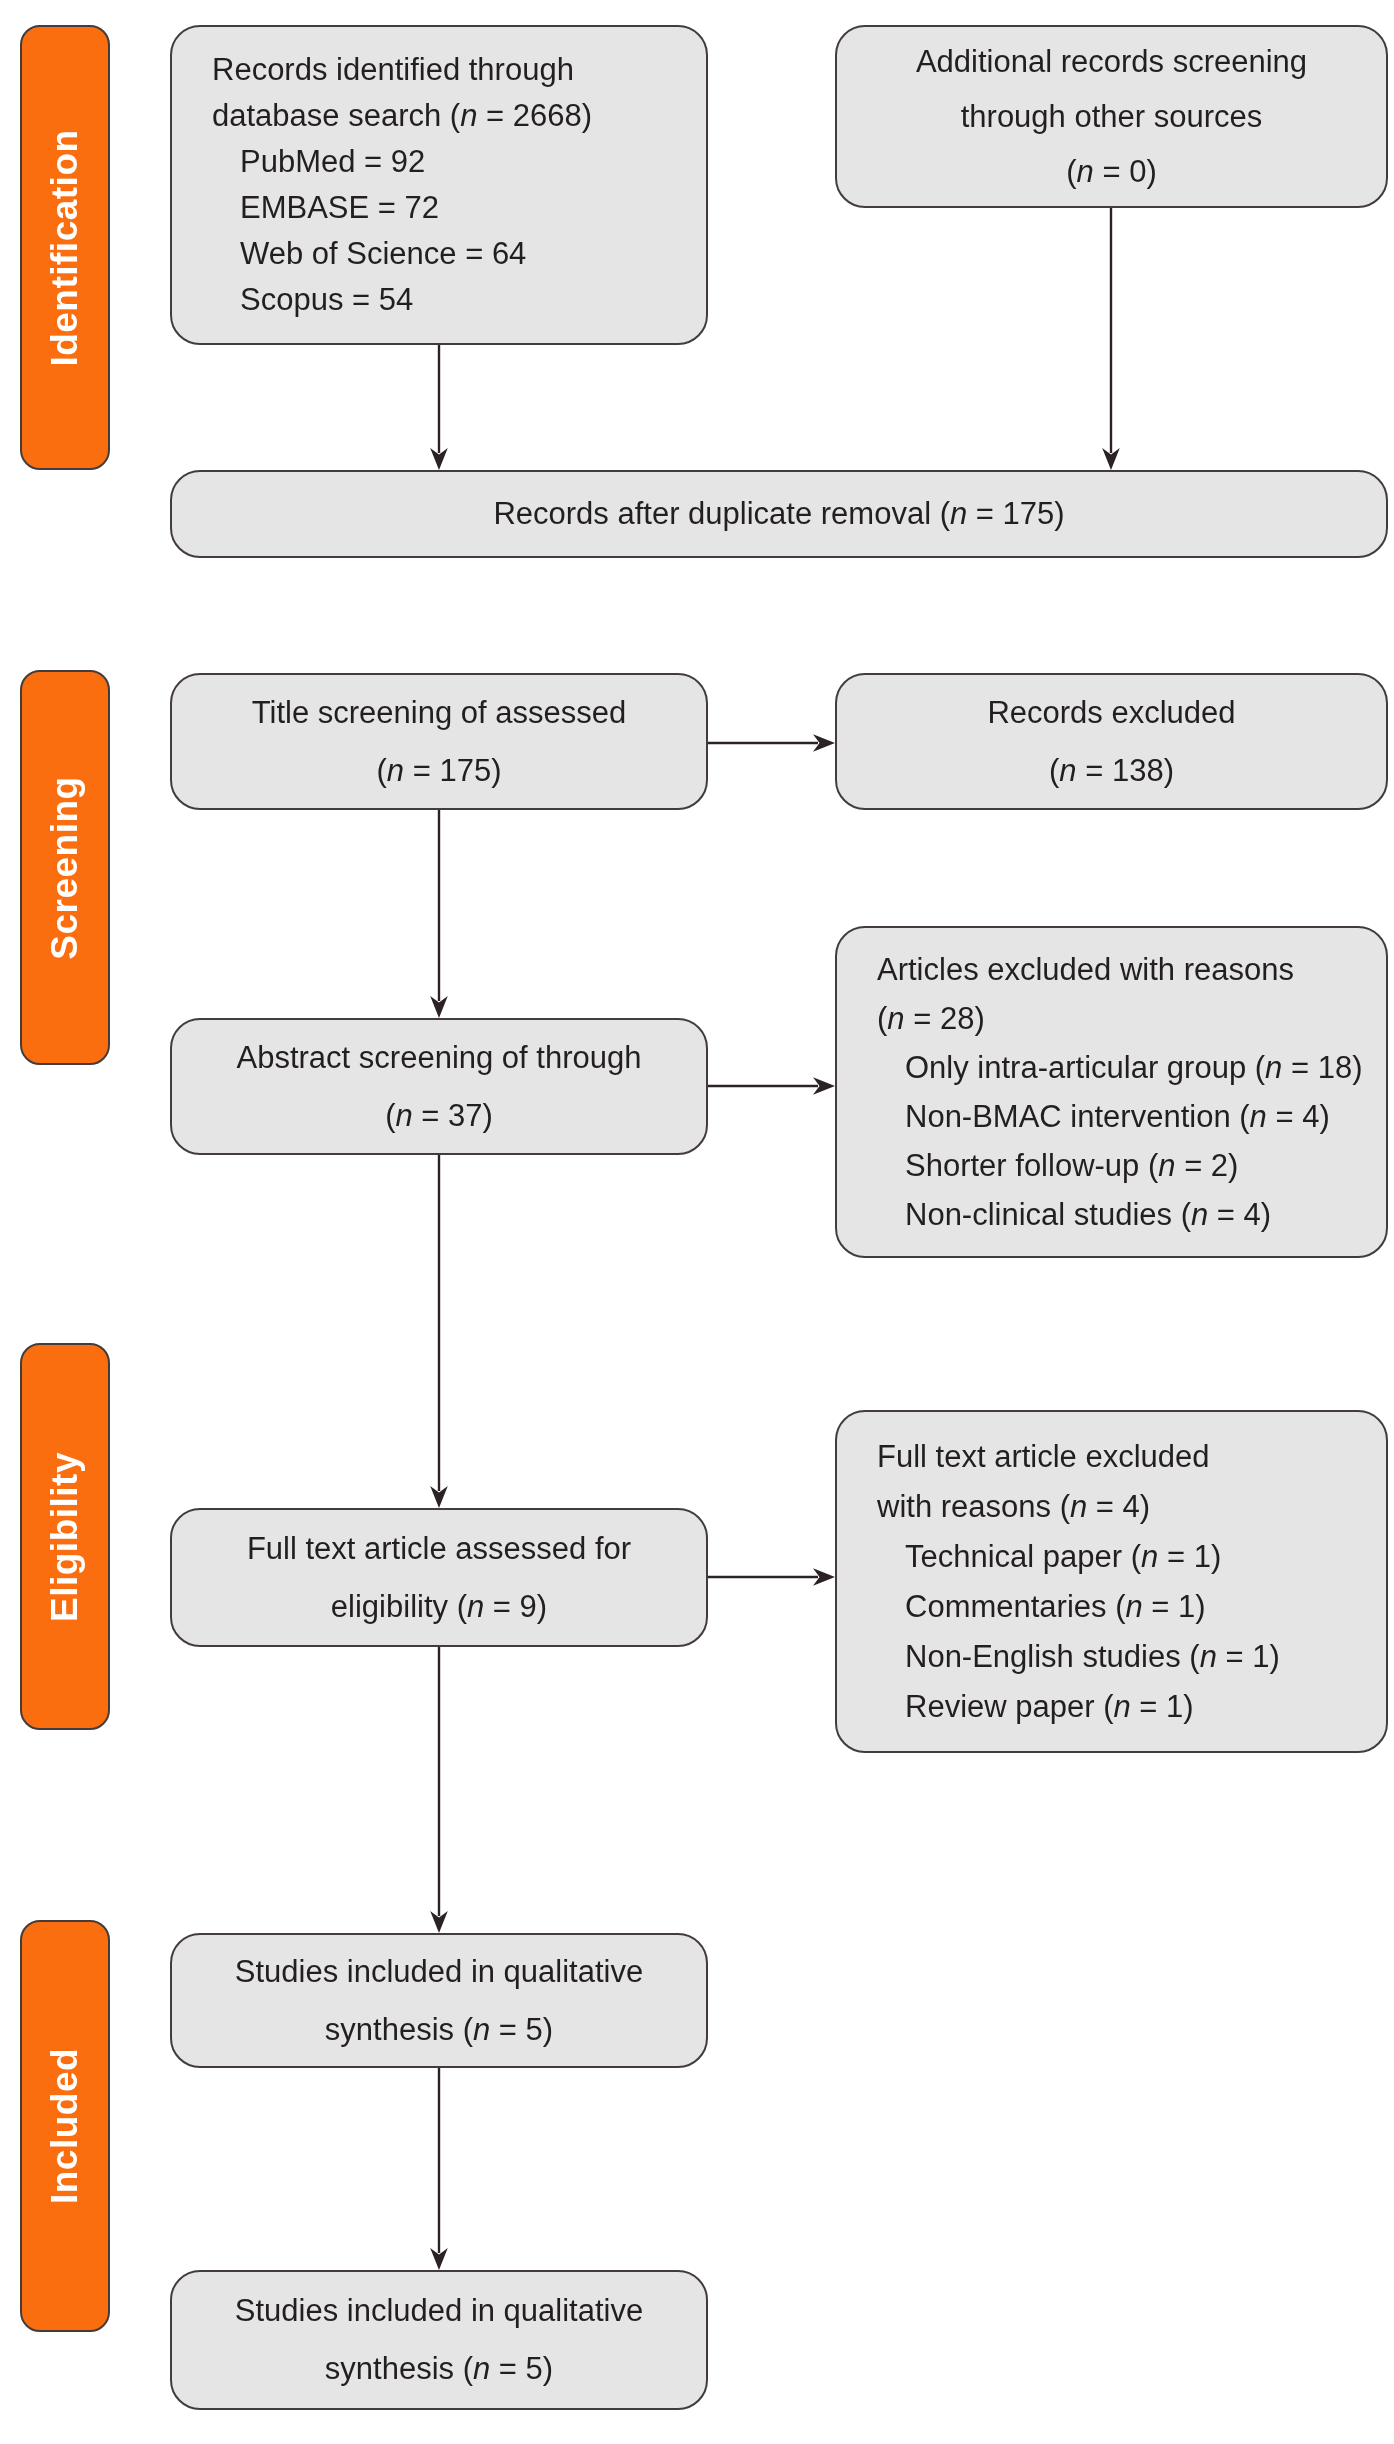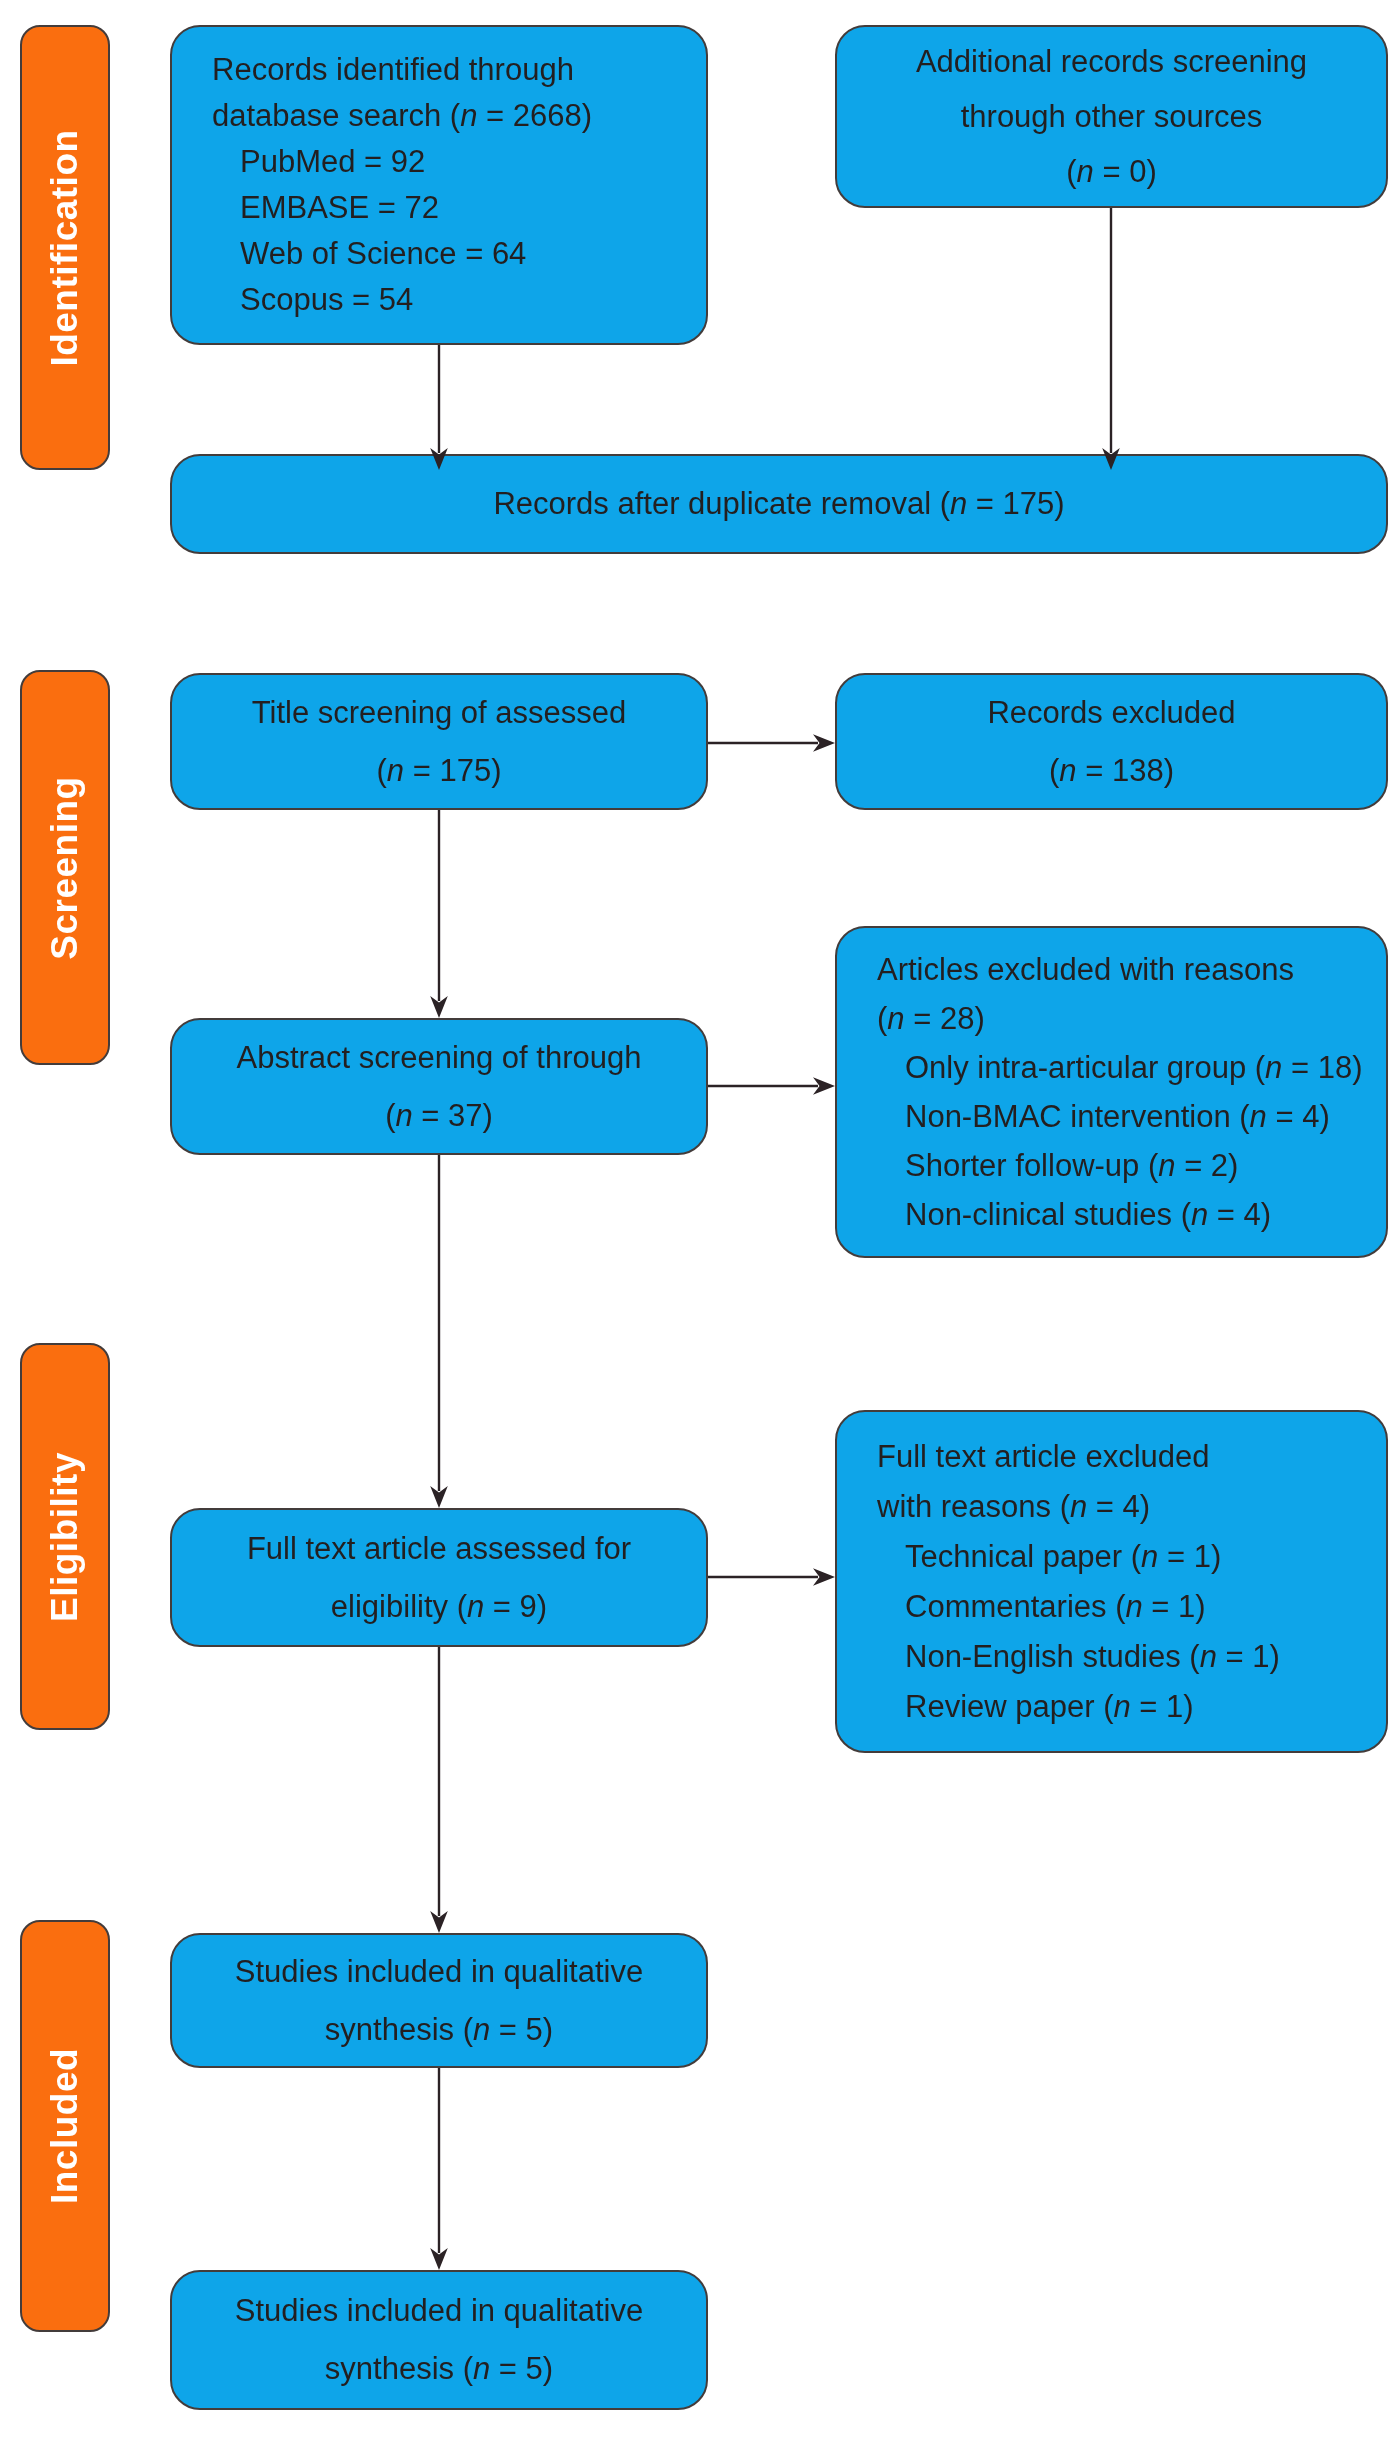--- a/index.html
+++ b/index.html
@@ -9,21 +9,21 @@
     width: 1394px;
     height: 2444px;
     background: #ffffff;
     font-family: "Liberation Sans", sans-serif;
     color: #231f20;
     overflow: hidden;
   }
   
   .bx {
     position: absolute;
-    background: #0ea5e9;
+    background: #e5e5e5;
     border: 2.5px solid #433c3b;
     border-radius: 30px;
     display: flex;
     flex-direction: column;
     justify-content: center;
     font-size: 31px;
     color: #231f20;
   }
   .bx i { font-style: italic; }
   .center { align-items: center; text-align: center; line-height: 58px; }
@@ -82,21 +82,21 @@
     <div class="indent">Web of Science = 64</div>
     <div class="indent">Scopus = 54</div>
   </div>
 
   <div class="bx center lh55" style="left:835px;top:25px;width:553px;height:183px;">
     <div>Additional records screening</div>
     <div>through other sources</div>
     <div>(<i>n</i> = 0)</div>
   </div>
 
-  <div class="bx center-wide" style="left:170px;top:454px;width:1218px;height:100px;">
+  <div class="bx center-wide" style="left:170px;top:470px;width:1218px;height:88px;">
     <div>Records after duplicate removal (<i>n</i> = 175)</div>
   </div>
 
   <div class="bx center" style="left:170px;top:673px;width:538px;height:137px;">
     <div>Title screening of assessed</div>
     <div>(<i>n</i> = 175)</div>
   </div>
 
   <div class="bx center" style="left:835px;top:673px;width:553px;height:137px;">
     <div>Records excluded</div>

